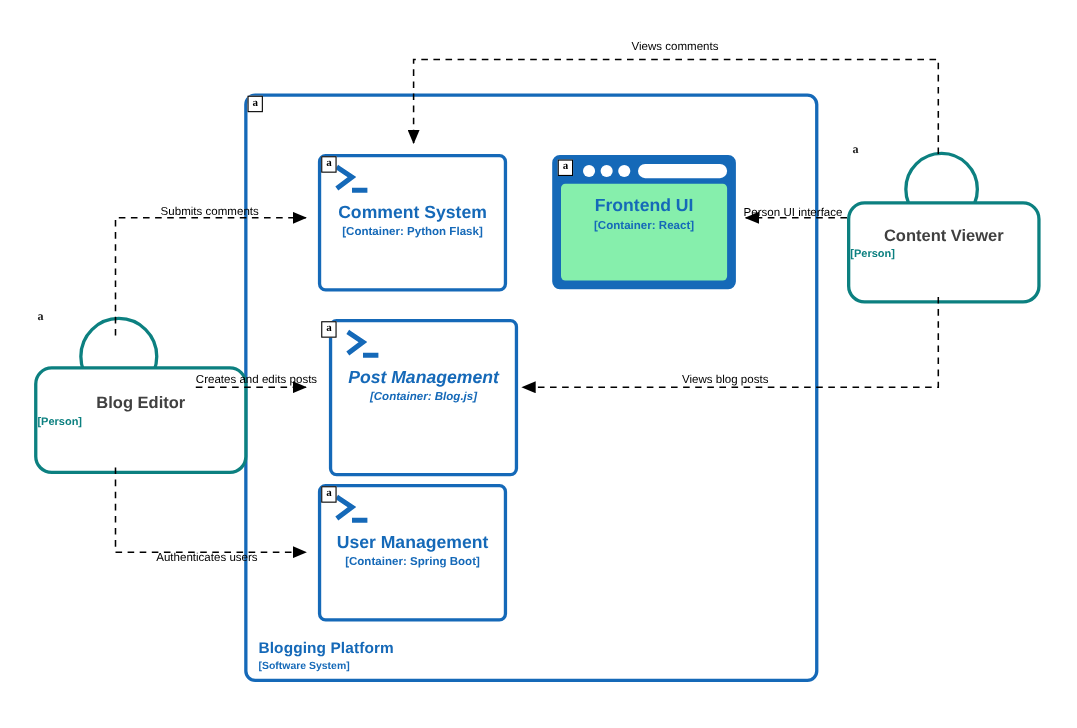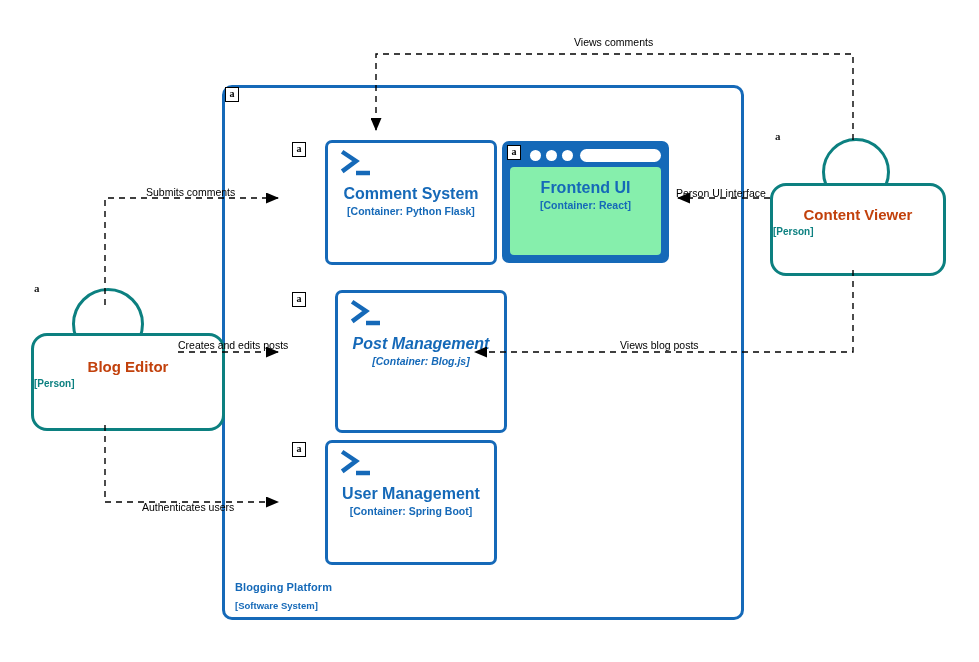--- a/index.html
+++ b/index.html
@@ -24,21 +24,21 @@
   
   .boundary {
     border: 3px solid #1569b8;
     border-radius: 10px;
     background: transparent;
   }
   .boundary-title {
     position: absolute;
     color: #1569b8;
     font-weight: bold;
-    font-size: 11px;
+    font-size: 14px;
     letter-spacing: .1px;
     white-space: nowrap;
   }
   .boundary-sub {
     position: absolute;
     color: #1569b8;
     font-weight: bold;
     font-size: 9.5px;
     white-space: nowrap;
   }
@@ -66,21 +66,20 @@
     font-family: "Liberation Serif", serif;
     z-index: 6;
   }
 
   
   .container-box {
     border: 3px solid #1569b8;
     border-radius: 7px;
     background: #ffffff;
     z-index: 4;
-    margin-left: 36px;
   }
   .term-glyph {
     position: absolute;
     left: 12px;
     top: 6px;
     width: 36px;
     height: 30px;
     z-index: 5;
   }
   .box-title {
@@ -151,21 +150,21 @@
     position: absolute;
     border: 3.5px solid #0c8080;
     border-radius: 16px;
     background: #ffffff;
     z-index: 5;
   }
   .person-title {
     position: absolute;
     left: 0; right: 0;
     text-align: center;
-    color: #c2410c;
+    color: #404040;
     font-weight: bold;
     font-size: 15px;
     white-space: nowrap;
     z-index: 6;
   }
   .person-sub {
     position: absolute;
     left: 0; right: 0;
     text-align: left;
     color: #0c8080;

